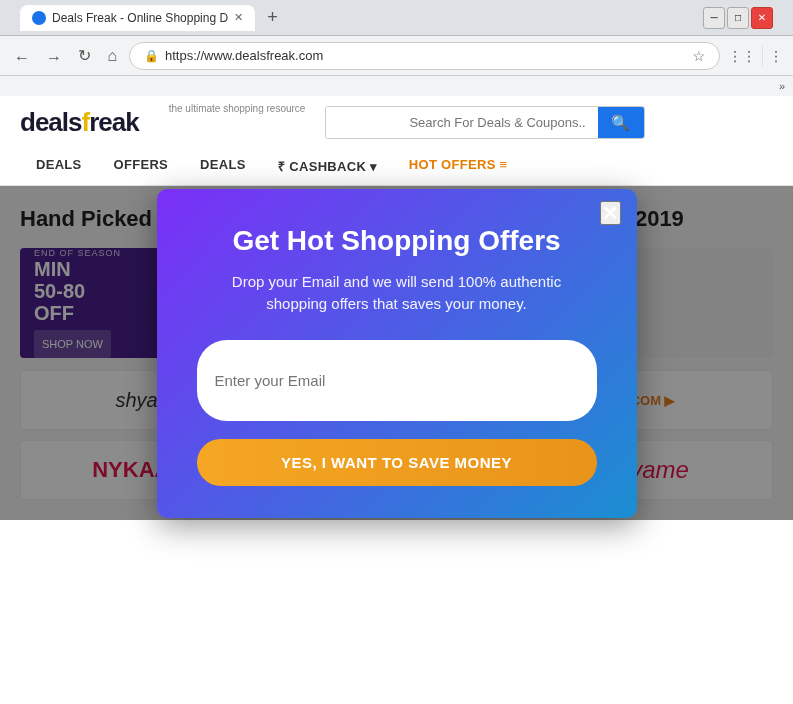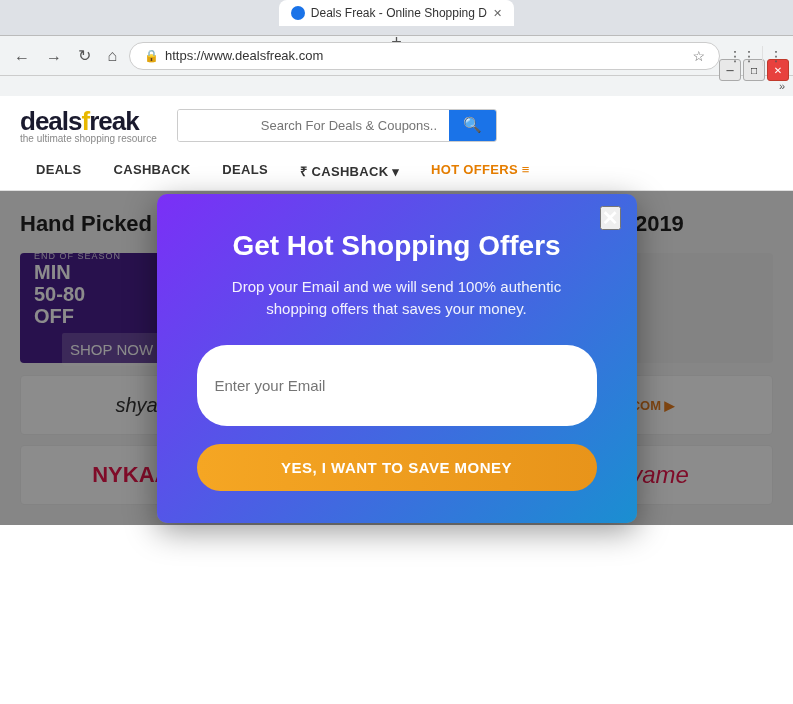--- a/index.html
+++ b/index.html
@@ -4,24 +4,23 @@
   <style>
     * { margin: 0; padding: 0; box-sizing: border-box; }
     body { font-family: Arial, sans-serif; width: 793px; height: 704px; overflow: hidden; background: #c9d6e3; }
 
     
     .browser-titlebar {
       background: #dee1e6;
       height: 36px;
       display: flex;
       align-items: center;
-      padding: 0 4px;
+      padding: 0 20px;
       gap: 6px;
       border-bottom: 1px solid #bbb;
-      flex-direction: column;
     }
     .browser-tab {
       background: #fff;
       border-radius: 8px 8px 0 0;
       padding: 6px 12px;
       font-size: 12px;
       color: #333;
       display: flex;
       align-items: center;
       gap: 6px;
@@ -112,21 +111,21 @@
       background: #fff;
       padding: 10px 20px 0;
       border-bottom: 1px solid #e0e0e0;
     }
     .header-top {
       display: flex;
       align-items: center;
       gap: 20px;
       margin-bottom: 8px;
     }
-    .logo-area { display: flex; flex-direction: column; }
+    .logo-area { display: flex; flex-direction: row; gap: 30px; }
     .logo-text {
       font-size: 26px;
       font-weight: bold;
       color: #1a1a2e;
       letter-spacing: -1px;
     }
     .logo-text span { color: #e8b800; }
     .logo-tagline { font-size: 10px; color: #888; margin-top: -4px; text-align: right; }
     .search-bar {
       flex: 1;
@@ -197,26 +196,25 @@
       flex-direction: column;
       justify-content: center;
     }
     .deal-card .season { font-size: 9px; letter-spacing: 1px; opacity: 0.8; }
     .deal-card .off-text { font-size: 20px; font-weight: 900; line-height: 1.1; }
     .deal-card .shop-btn {
       margin-top: 6px;
       background: rgba(255,255,255,0.2);
       border: none;
       color: #fff;
-      font-size: 15px;
+      font-size: 11px;
       padding: 8px 8px;
       cursor: pointer;
       border-radius: 2px;
       width: fit-content;
-      margin-left: 28px;
     }
     .lingerie-card {
       background: #f0e8e0;
       border-radius: 4px;
       height: 110px;
       position: relative;
       overflow: hidden;
       display: flex;
       align-items: center;
       justify-content: flex-end;
@@ -392,21 +390,21 @@
         </div>
         <div class="logo-tagline">the ultimate shopping resource</div>
       </div>
       <div class="search-bar">
         <input class="search-input" type="text" placeholder="Search For Deals &amp; Coupons.." style="">
         <button class="search-btn">🔍</button>
       </div>
     </div>
     <nav class="nav-bar">
       <a class="nav-item">DEALS</a>
-      <a class="nav-item">CASHBACK</a>
+      <a class="nav-item">OFFERS</a>
       <a class="nav-item">DEALS</a>
       <a class="nav-item cashback">₹ CASHBACK ▾</a>
       <a class="nav-item hot">HOT OFFERS ≡</a>
     </nav>
   </div>
 
   <div class="page-content">
     <h1 class="page-heading">Hand Picked Online Deals, Coupons &amp; Cashback Offers of 2019</h1>
 
     <div class="deals-grid">

